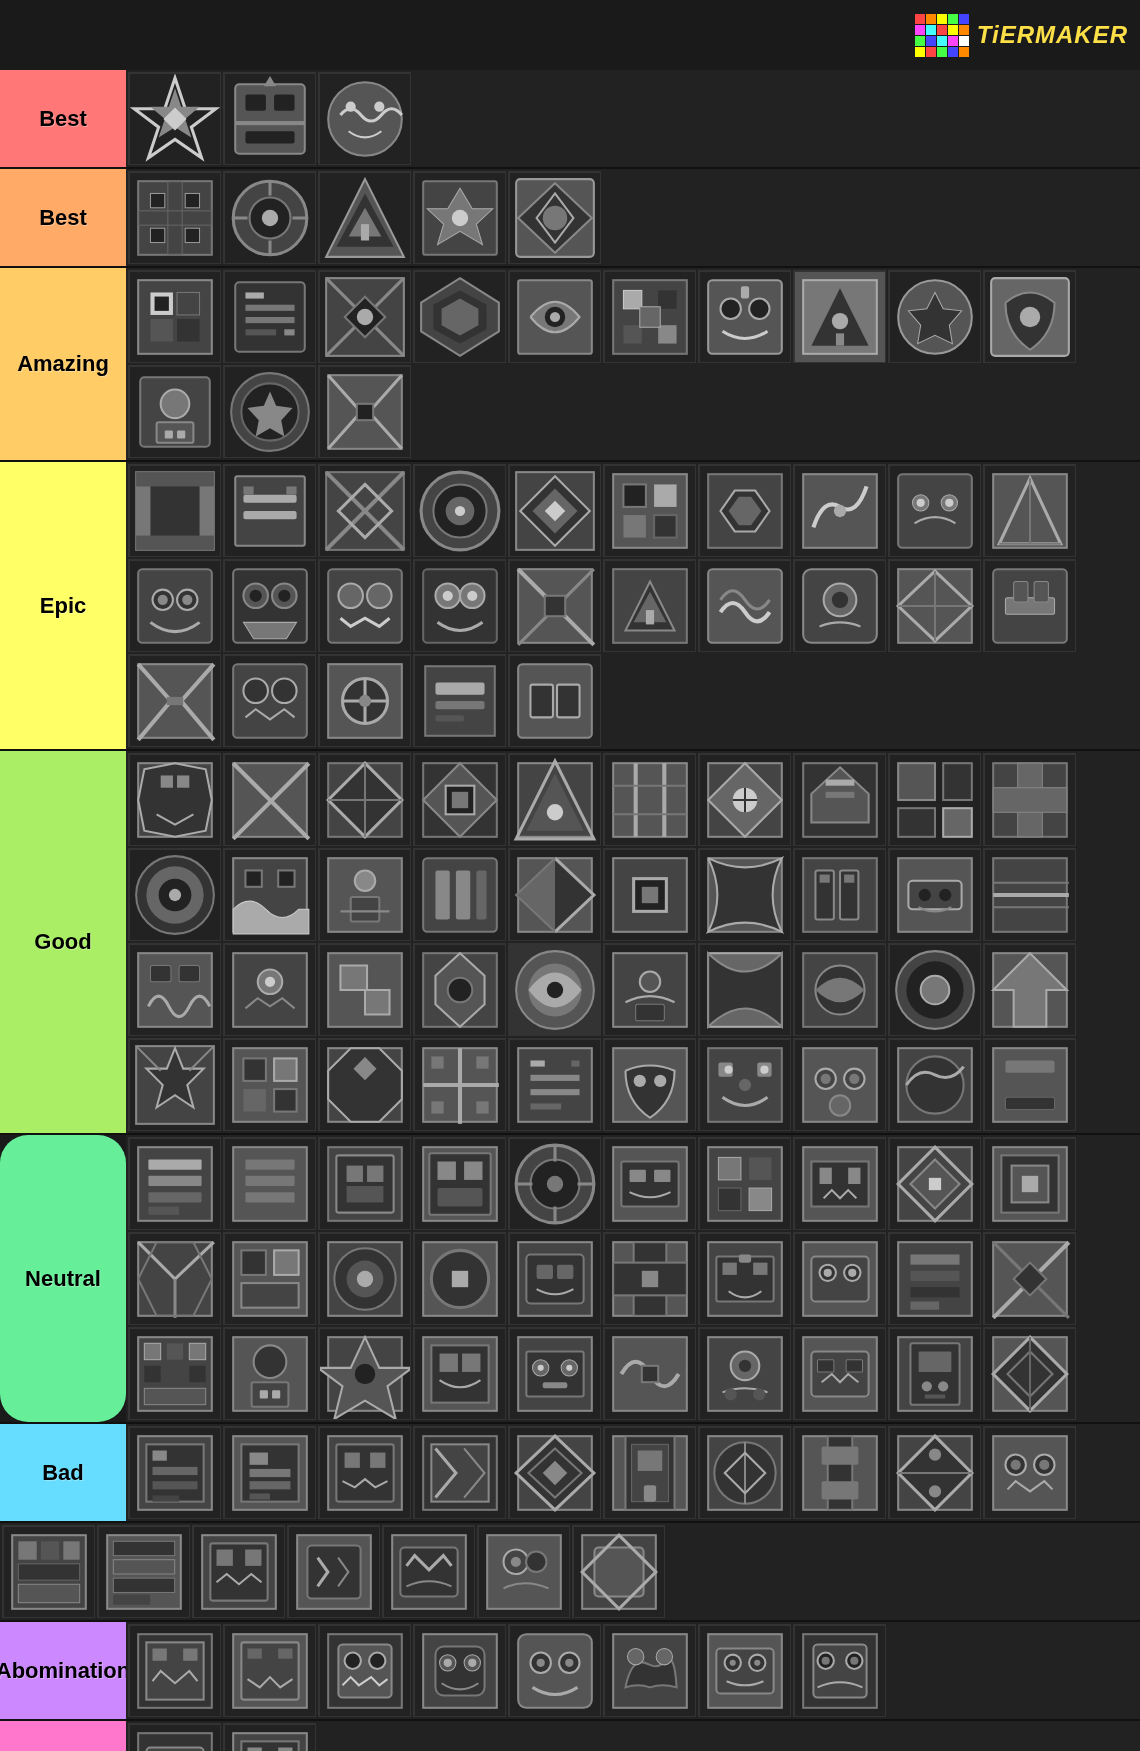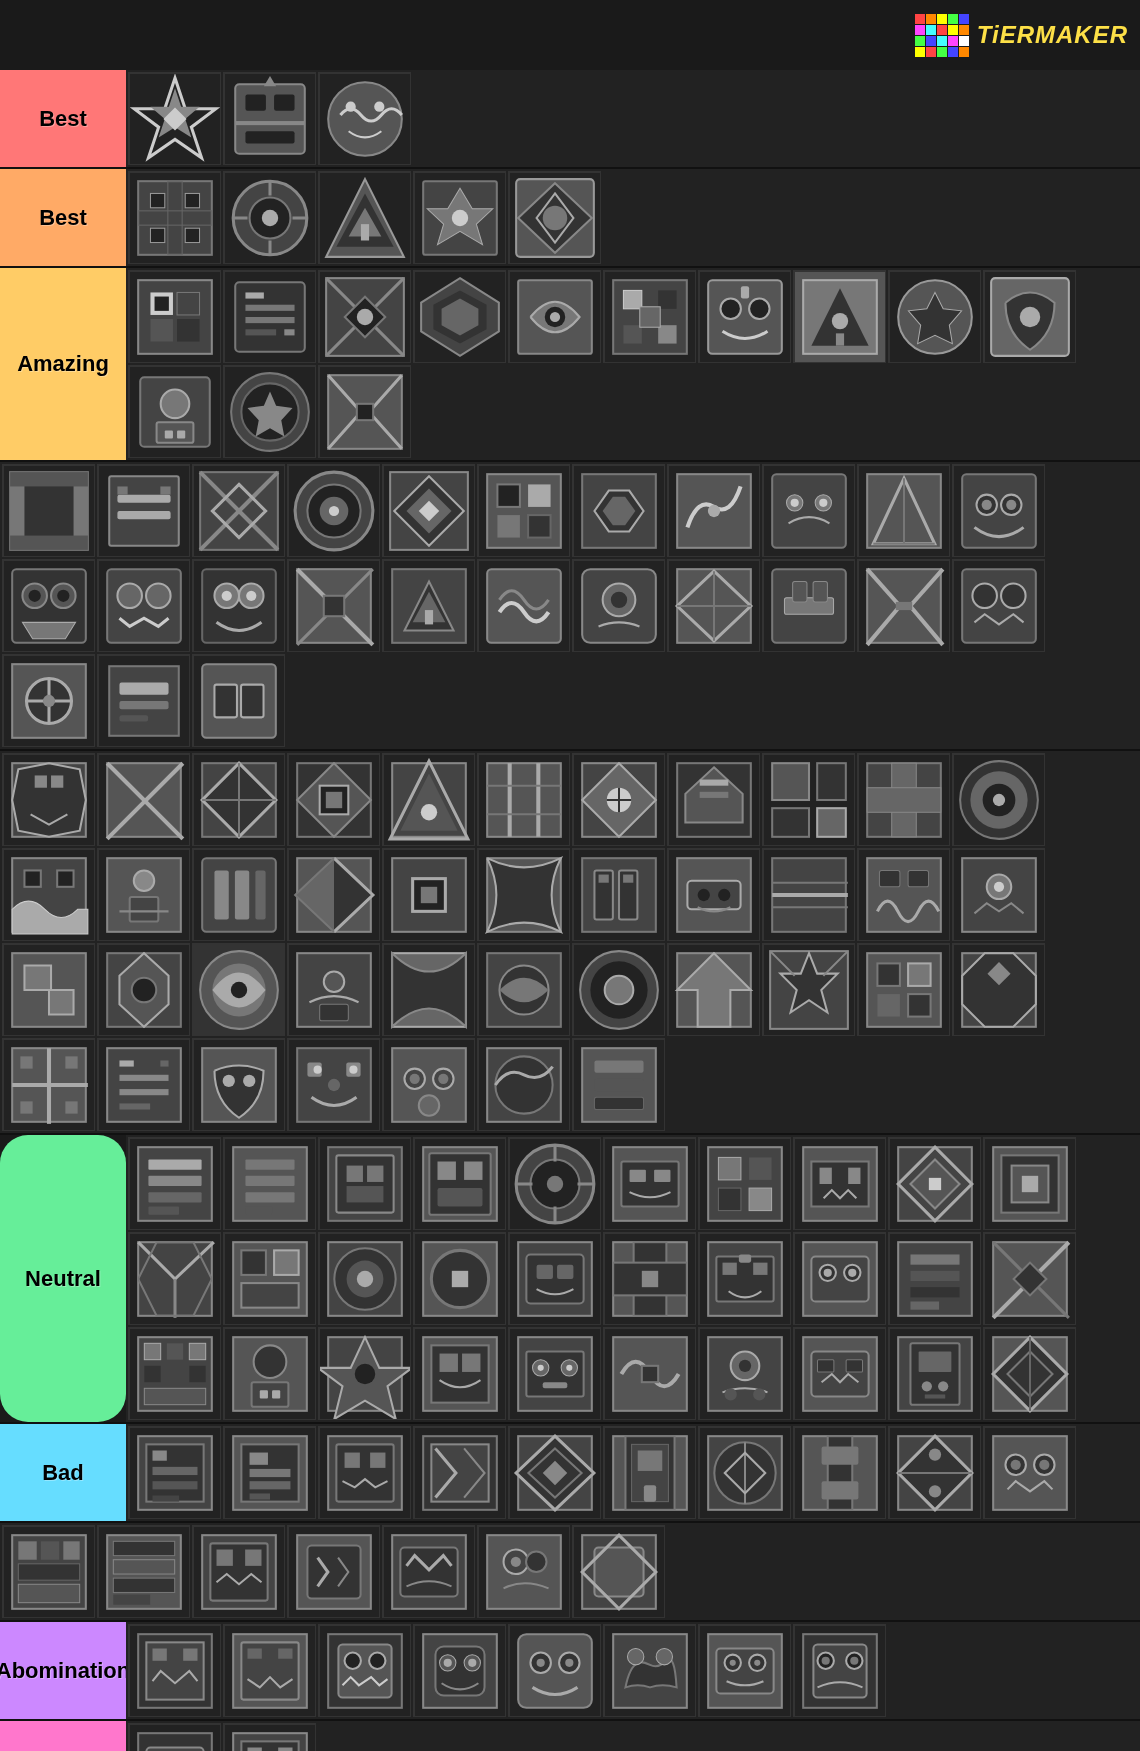--- a/index.html
+++ b/index.html
@@ -343,20 +343,21 @@
             <rect x="8" y="8" width="72" height="72" fill="#555" stroke="#888" stroke-width="2"></rect>
             <path d="M8 8 L40 44 L8 80" stroke="#aaa" stroke-width="3" fill="none"></path>
             <path d="M80 8 L48 44 L80 80" stroke="#aaa" stroke-width="3" fill="none"></path>
             <rect x="36" y="36" width="16" height="16" fill="#222" stroke="#777" stroke-width="2"></rect>
           </svg>
       </div>
     </div>
   </div>
 
   <div class="tier-row">
+    <div class="tier-label epic">Epic</div>
     <div class="tier-content">
 
       <div class="icon-cell">
         <svg viewBox="0 0 88 88">
             <rect width="88" height="88" fill="#222"></rect>
             <rect x="6" y="6" width="76" height="76" fill="#333" stroke="#777" stroke-width="2"></rect>
             <rect x="6" y="6" width="14" height="76" fill="#777"></rect>
             <rect x="68" y="6" width="14" height="76" fill="#777"></rect>
             <rect x="6" y="6" width="76" height="14" fill="#555"></rect>
             <rect x="6" y="68" width="76" height="14" fill="#555"></rect>
@@ -586,20 +587,21 @@
             <rect width="88" height="88" fill="#222"></rect>
             <rect x="8" y="8" width="72" height="72" rx="4" fill="#555" stroke="#888" stroke-width="2"></rect>
             <rect x="20" y="28" width="22" height="32" rx="2" fill="#333" stroke="#aaa" stroke-width="2"></rect>
             <rect x="46" y="28" width="22" height="32" rx="2" fill="#333" stroke="#aaa" stroke-width="2"></rect>
           </svg>
       </div>
     </div>
   </div>
 
   <div class="tier-row">
+    <div class="tier-label good">Good</div>
     <div class="tier-content">
 
       <div class="icon-cell">
         <svg viewBox="0 0 88 88">
             <rect width="88" height="88" fill="#222"></rect>
             <rect x="8" y="8" width="72" height="72" fill="#444" stroke="#888" stroke-width="2"></rect>
             <polygon points="14,14 44,8 74,14 80,44 74,74 44,80 14,74 8,44" fill="#333" stroke="#aaa" stroke-width="2"></polygon>
             <rect x="30" y="20" width="12" height="12" fill="#888"></rect>
             <rect x="46" y="20" width="12" height="12" fill="#888"></rect>
             <path d="M26 58 L44 68 L62 58" stroke="#aaa" stroke-width="2" fill="none"></path>

